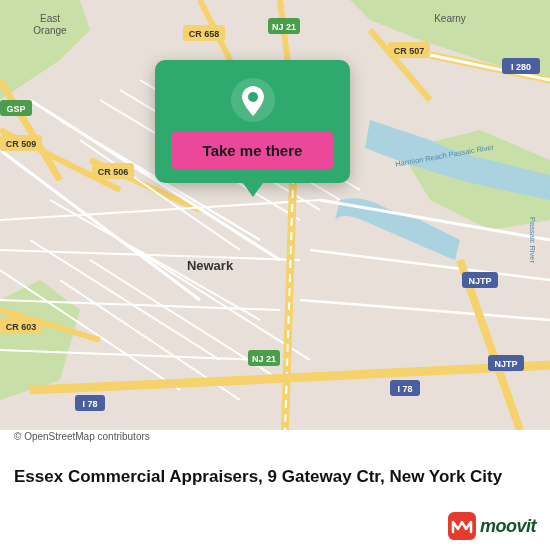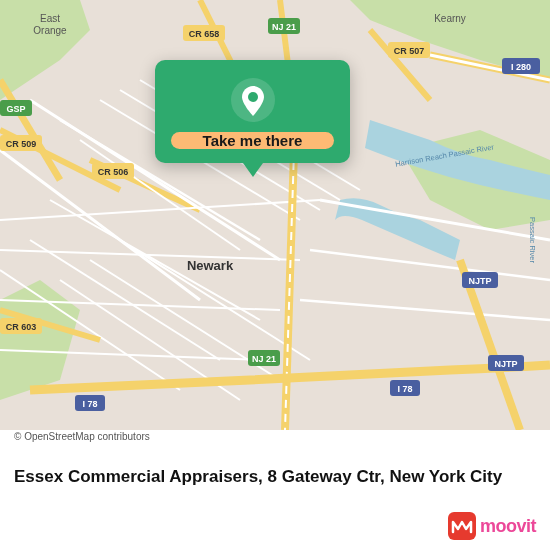--- a/index.html
+++ b/index.html
@@ -53,25 +53,25 @@
       border-color: #2eaa6e transparent transparent transparent;
     }
 
     .pin-icon {
       width: 44px;
       height: 44px;
       margin-bottom: 10px;
     }
 
     #take-me-there-btn {
-      background: #fdba74;
+      background: #ec4899;
       color: #1a1a1a;
       border: none;
-      border-radius: 12px;
-      padding: 0 22px;
+      border-radius: 5px;
+      padding: 10px 22px;
       font-size: 15px;
       font-weight: 600;
       cursor: pointer;
       white-space: nowrap;
       width: 100%;
       text-align: center;
     }
 
     
     #bottom-bar {
@@ -109,22 +109,23 @@
     }
 
     .moovit-icon {
       width: 28px;
       height: 28px;
     }
 
     .moovit-text {
       font-size: 18px;
       font-weight: 700;
-      color: #ec4899;
+      color: #14532d;
       letter-spacing: -0.5px;
+      font-style: italic;
     }
   </style>
 </head>
 <body>
 
 <div id="map-container">
 
   <svg id="map-svg" viewBox="0 0 550 430" xmlns="http://www.w3.org/2000/svg">
 
     <rect width="550" height="430" fill="#e8e0d8"></rect>
@@ -243,21 +244,21 @@
       <circle cx="22" cy="22" r="22" fill="rgba(255,255,255,0.15)"></circle>
       <path d="M22 8 C16 8 11 13 11 19 C11 26 22 38 22 38 C22 38 33 26 33 19 C33 13 28 8 22 8 Z" fill="white"></path>
       <circle cx="22" cy="19" r="5" fill="#2eaa6e"></circle>
     </svg>
     <button id="take-me-there-btn">Take me there</button>
   </div>
 </div>
 
 <div id="bottom-bar">
   <span id="osm-credit">© OpenStreetMap contributors</span>
-  <div id="location-title">Essex Commercial Appraisers, 8 Gateway Ctr, New York City</div>
+  <div id="location-title">Essex Commercial Appraisers, 9 Gateway Ctr, New York City</div>
   <div id="bottom-logo-row">
     <div class="moovit-logo">
 
       <svg class="moovit-icon" viewBox="0 0 28 28" xmlns="http://www.w3.org/2000/svg">
         <rect width="28" height="28" rx="6" fill="#e63a2e"></rect>
         <path d="M5 20 L5 10 L10 17 L14 10 L18 17 L23 10 L23 20" stroke="white" stroke-width="2.5" fill="none" stroke-linejoin="round" stroke-linecap="round"></path>
       </svg>
       <span class="moovit-text">moovit</span>
     </div>
   </div>

